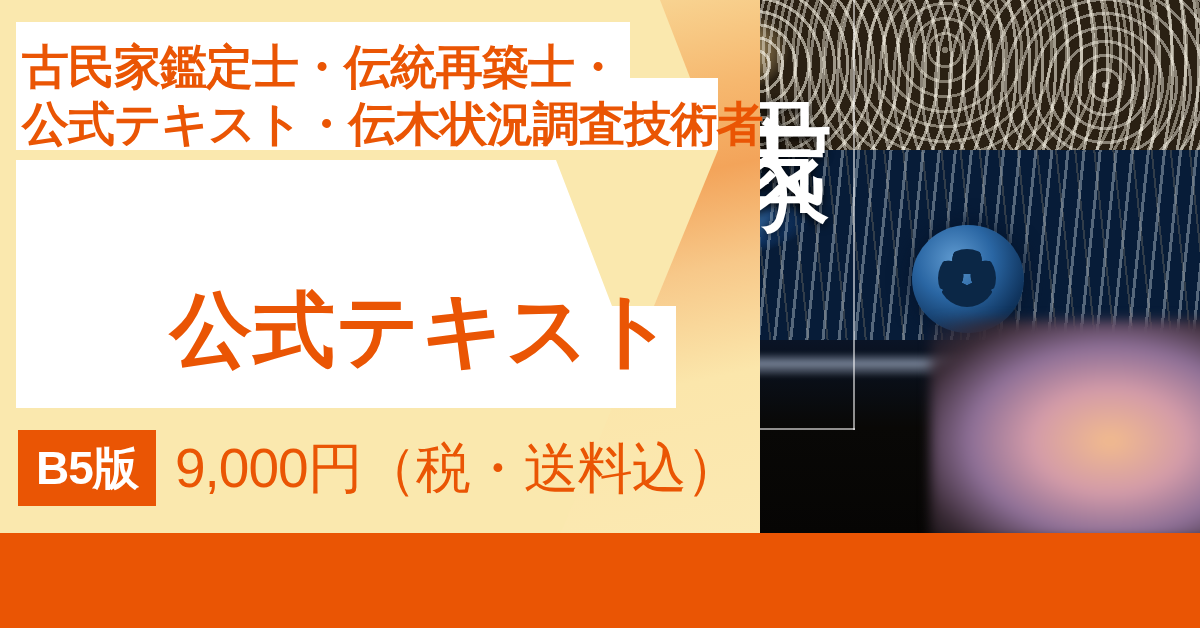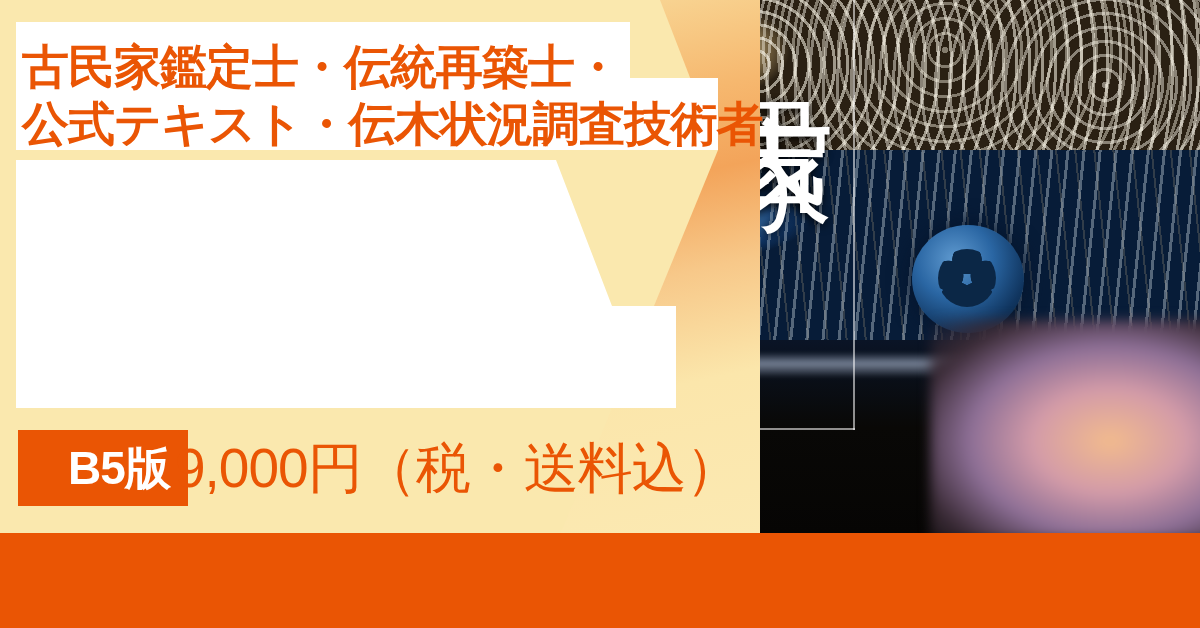--- a/index.html
+++ b/index.html
@@ -161,21 +161,21 @@
     position:absolute;color:#ea5504;font-weight:700;
     font-size:82px;line-height:1;white-space:nowrap;letter-spacing:1px;
   }
   .title-line-1{left:22px;top:193px;}
   .title-line-2{left:170px;top:289px;}
 
   
   .badge-size{
     position:absolute;left:18px;top:430px;width:138px;height:76px;
     background:#ea5504;color:#ffffff;font-weight:700;
-    font-size:46px;line-height:76px;text-align:center;letter-spacing:-1px;padding-left:32px;
+    font-size:46px;line-height:76px;text-align:center;letter-spacing:-1px;
   }
   .price-text{
     position:absolute;left:175px;top:441px;
     color:#ea5504;font-size:55px;line-height:1;white-space:nowrap;
     letter-spacing:-1px;
   }
 
   
   .cta-bar{
     position:absolute;left:0;top:533px;width:1200px;height:95px;
@@ -205,20 +205,21 @@
   </div>
 
   <div class="bg-left"></div>
   <div class="wedge"></div>
 
   <div class="panel-top"></div>
   <div class="head-line head-line-1">古民家鑑定士・伝統再築士・</div>
   <div class="head-line head-line-2">公式テキスト・伝木状況調査技術者</div>
 
   <div class="panel-main"></div>
+  <div class="title-line title-line-2">公式テキスト</div>
 
   <div class="badge-size">B5版</div>
   <div class="price-text">9,000円（税・送料込）</div>
 
   <div class="cta-bar">
     
     
   </div>
 
 </div>

